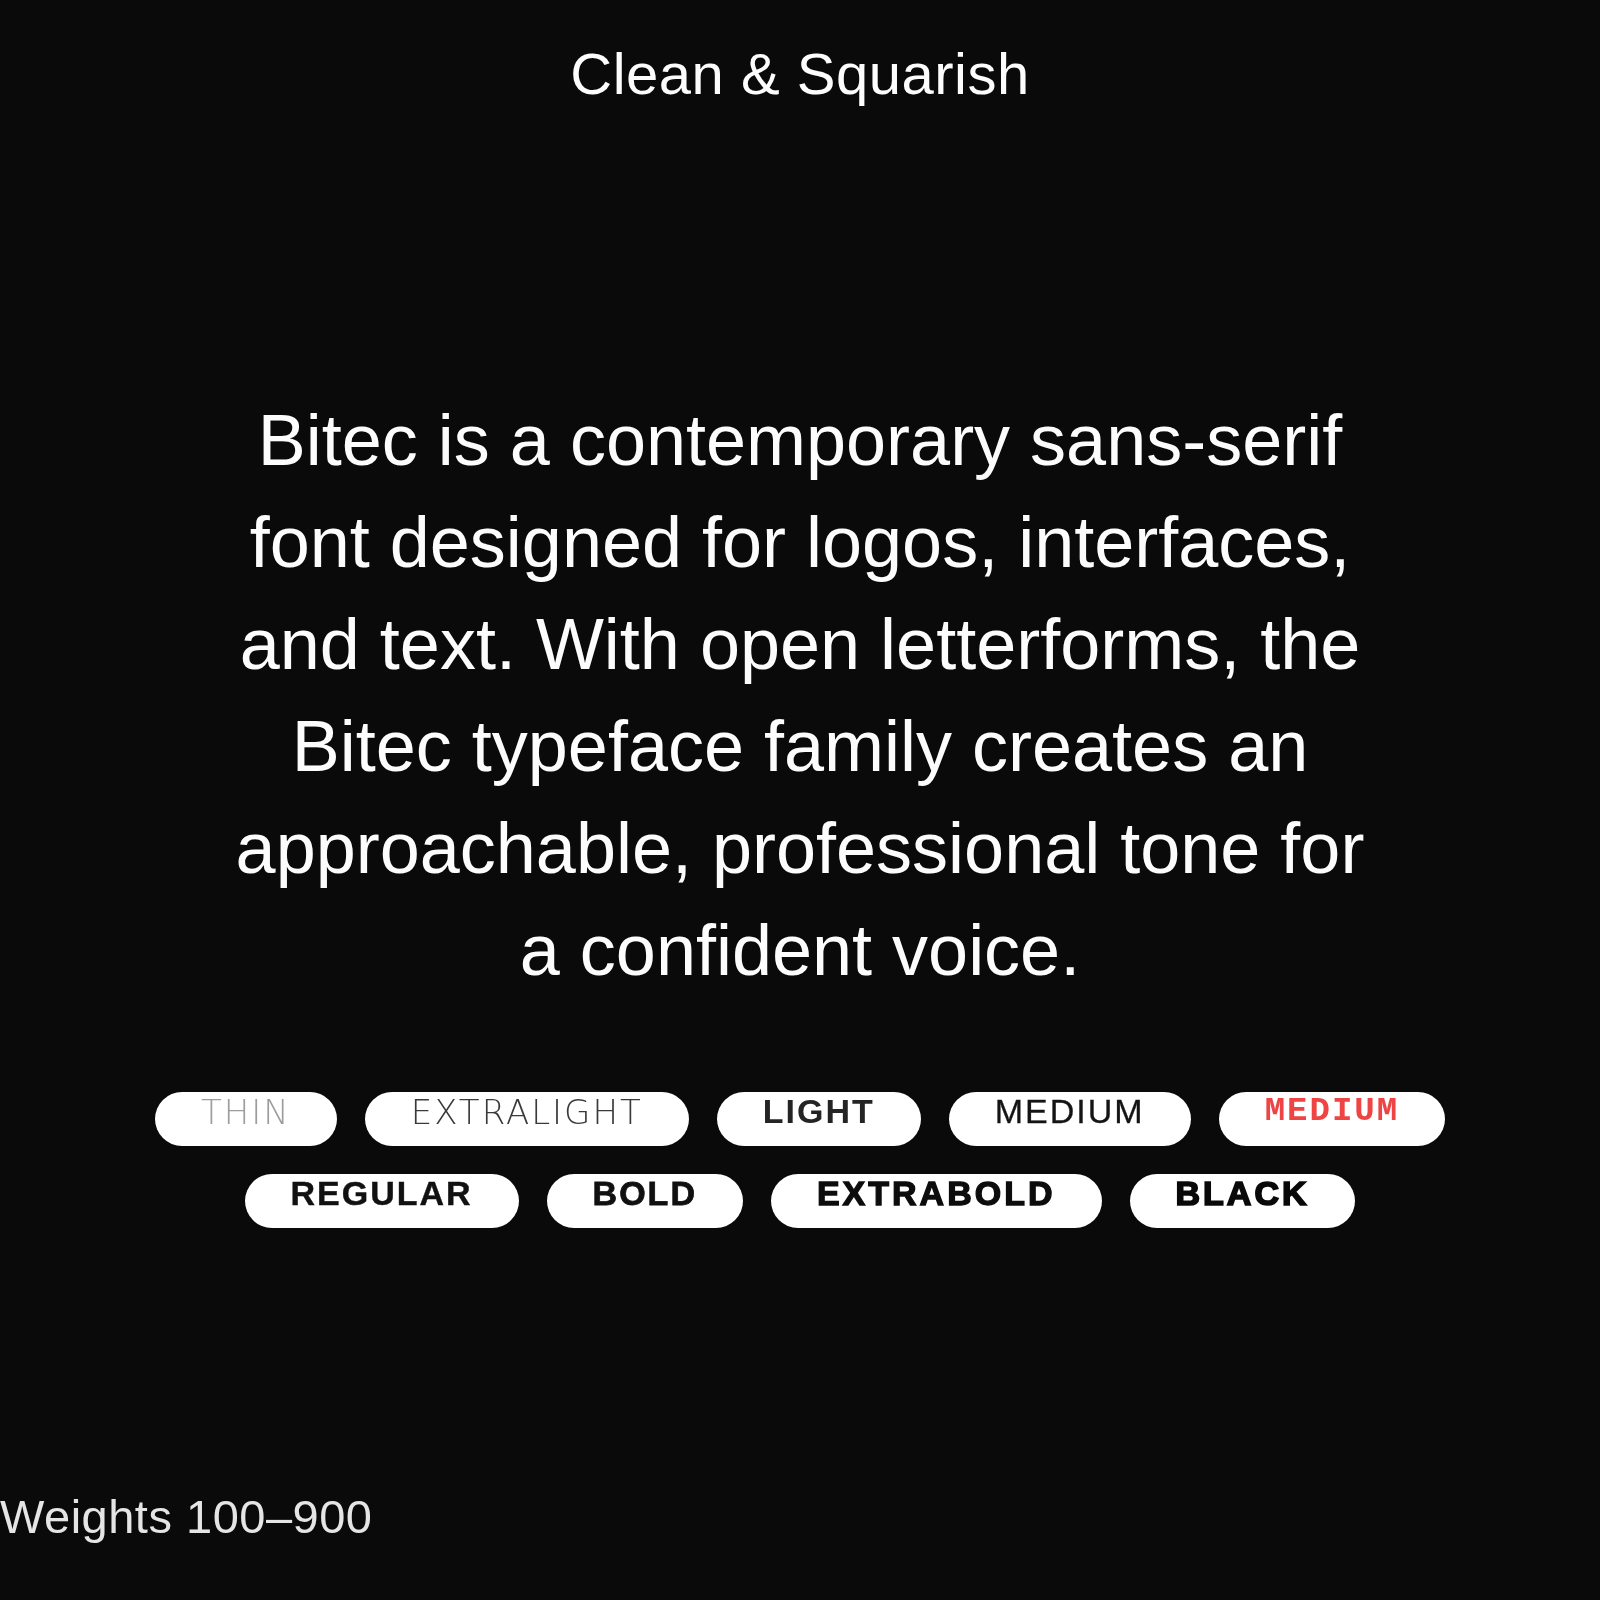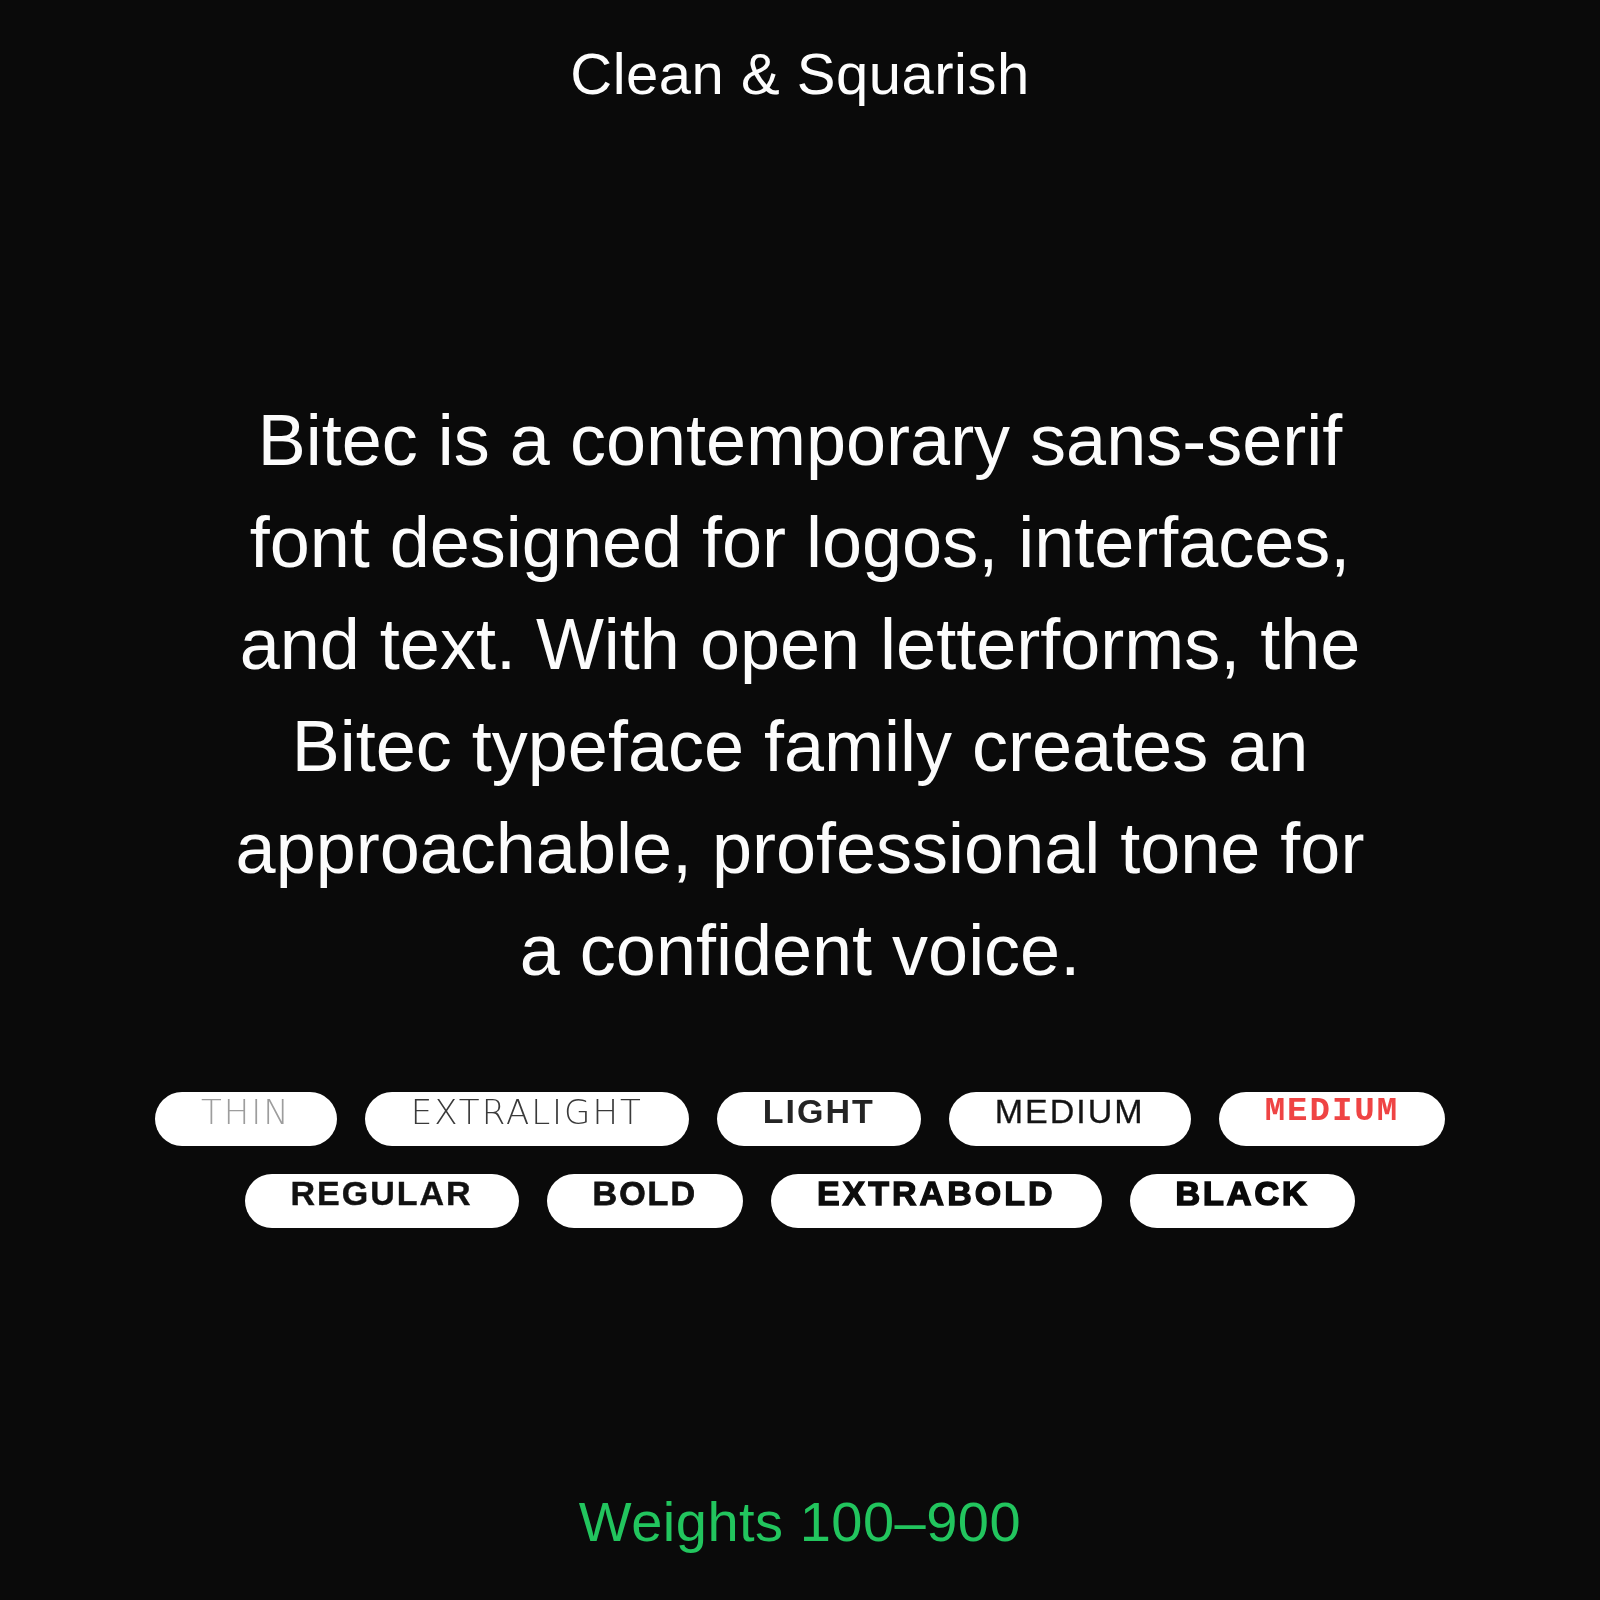--- a/index.html
+++ b/index.html
@@ -75,25 +75,25 @@
   .w500 { font-weight: 700; color: #ef4444; font-family: Liberation Mono, monospace; }
   .w600 { font-weight: 700; color: #111111; -webkit-text-stroke: 0.4px #111111; }
   .w700 { font-weight: 700; color: #101010; -webkit-text-stroke: 0.8px #101010; }
   .w800 { font-weight: 800; color: #0c0c0c; -webkit-text-stroke: 1.3px #0c0c0c; letter-spacing: 3px; }
   .w900 { font-weight: 900; color: #090909; -webkit-text-stroke: 1.7px #090909; letter-spacing: 3px; }
   .footer {
     position: absolute;
     top: 1489px;
     left: 0;
     width: 100%;
-    text-align: center;
-    font-size: 56px;
+    text-align: left;
+    font-size: 47px;
     font-weight: 400;
     letter-spacing: 0.5px;
-    color: #22c55e;
+    color: #e5e5e5;
   }
 </style>
 </head>
 <body>
 
 <div class="canvas">
 
   <div class="header">Clean &amp; Squarish</div>
 
   <div class="paragraph">

